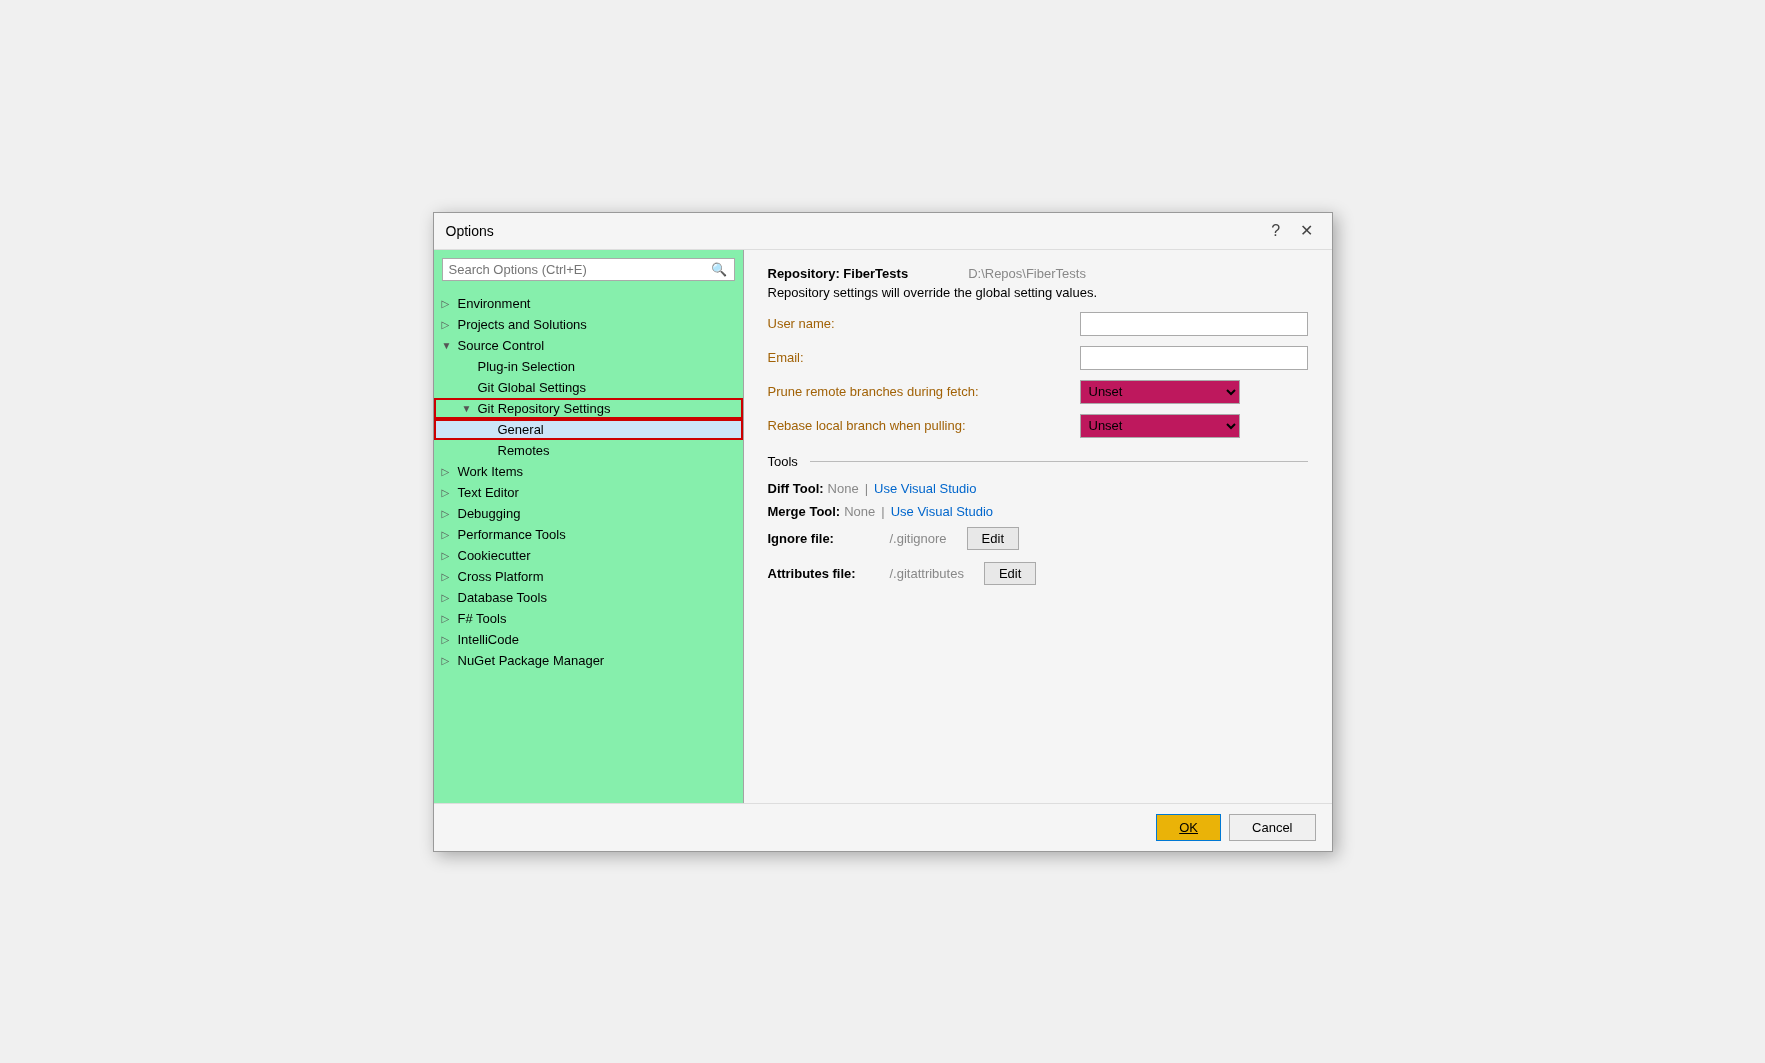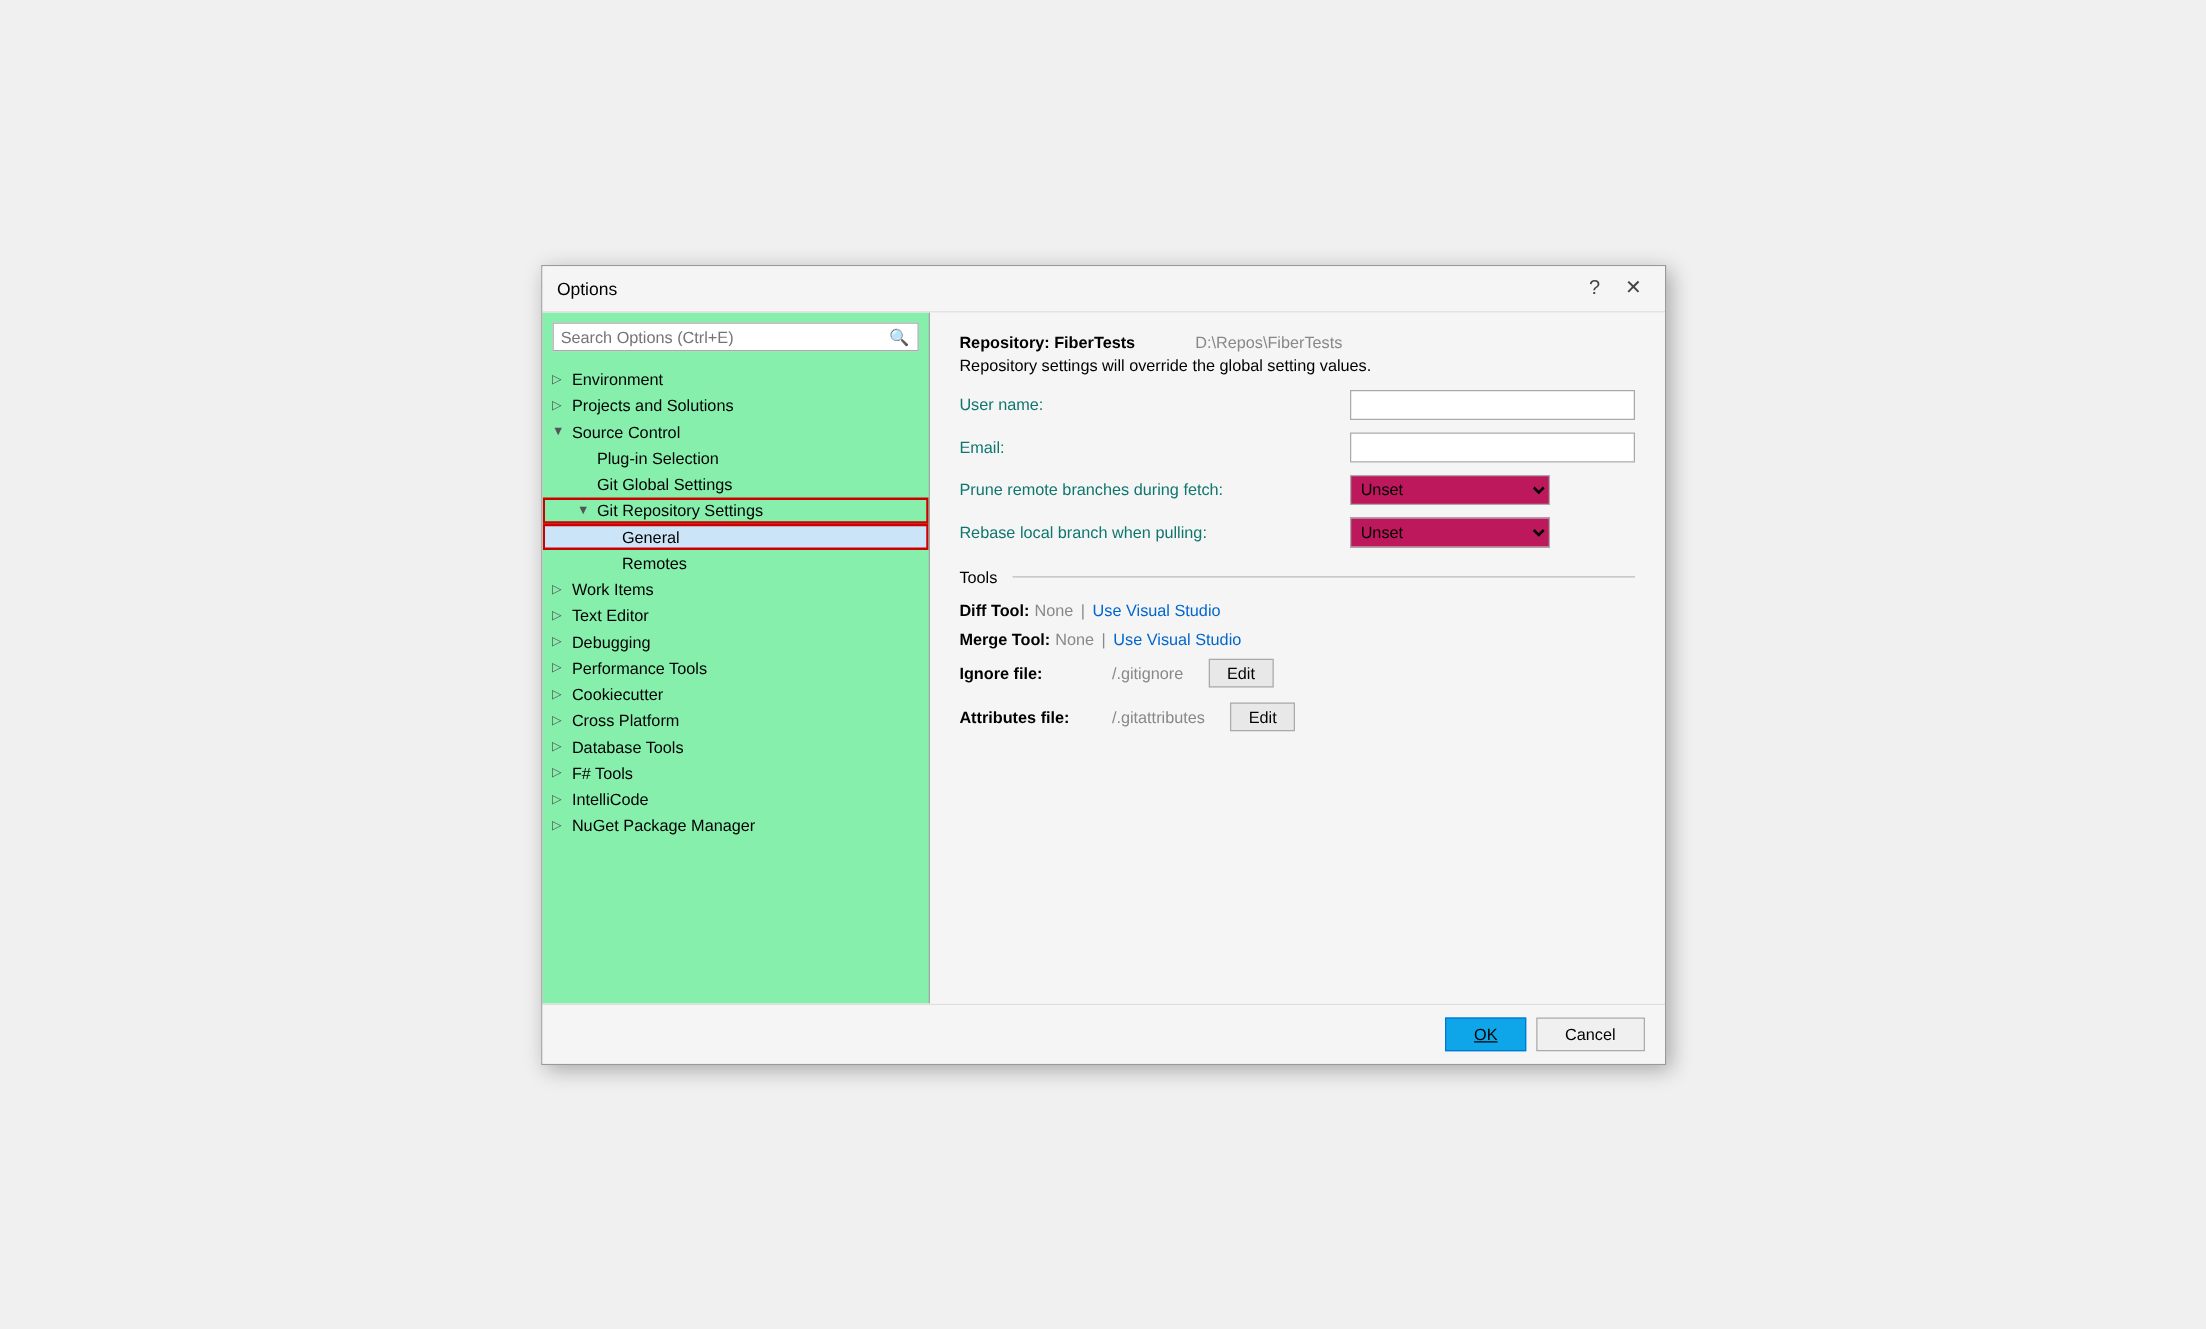--- a/index.html
+++ b/index.html
@@ -125,39 +125,39 @@
       padding: 16px 24px;
       overflow-y: auto;
       position: relative;
       background: #f5f5f5;
     }
     .repo-header {
       margin-bottom: 12px;
     }
     .repo-title-line {
       display: flex;
-      gap: 48px;
+      gap: 60px;
       font-weight: 600;
       font-size: 13px;
       margin-bottom: 4px;
     }
     .repo-name { color: #000; }
     .repo-path { color: #888; font-weight: 400; }
     .repo-subtitle { color: #000; font-size: 13px; }
 
     .form-row {
       display: flex;
       align-items: center;
       margin-bottom: 10px;
       gap: 12px;
     }
     .form-label {
       width: 300px;
       min-width: 200px;
-      color: #0f766e;
+      color: #a16207;
       font-size: 13px;
       text-align: left;
     }
     .form-input {
       flex: 1;
       height: 24px;
       border: 1px solid #aaa;
       background: #fff;
       outline: none;
       font-size: 13px;
@@ -245,21 +245,21 @@
     }
     .footer-btn {
       padding: 5px 22px;
       font-size: 13px;
       cursor: pointer;
       border: 1px solid #aaa;
       background: #f0f0f0;
     }
     .footer-btn.ok {
       border: 1px solid #0078d4;
-      background: #0ea5e9;
+      background: #eab308;
       color: #000;
       text-decoration: underline;
     }
   </style>
 </head>
 <body>
 
 <div class="dialog">
 
   <div class="dialog-title-bar">

